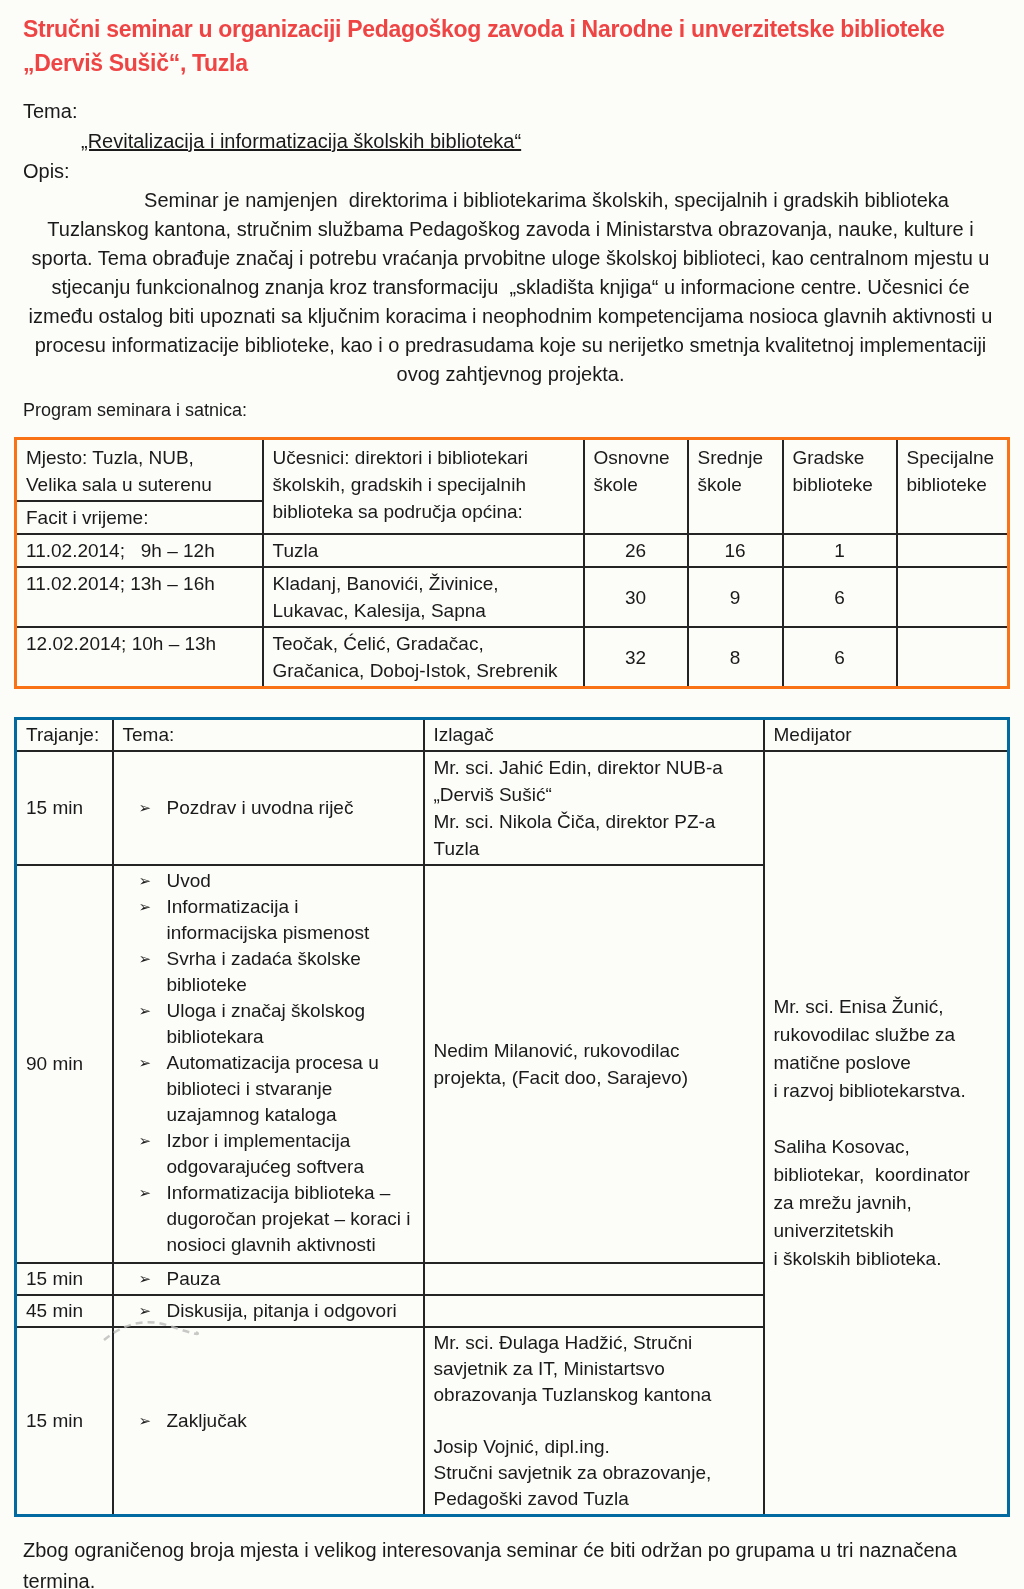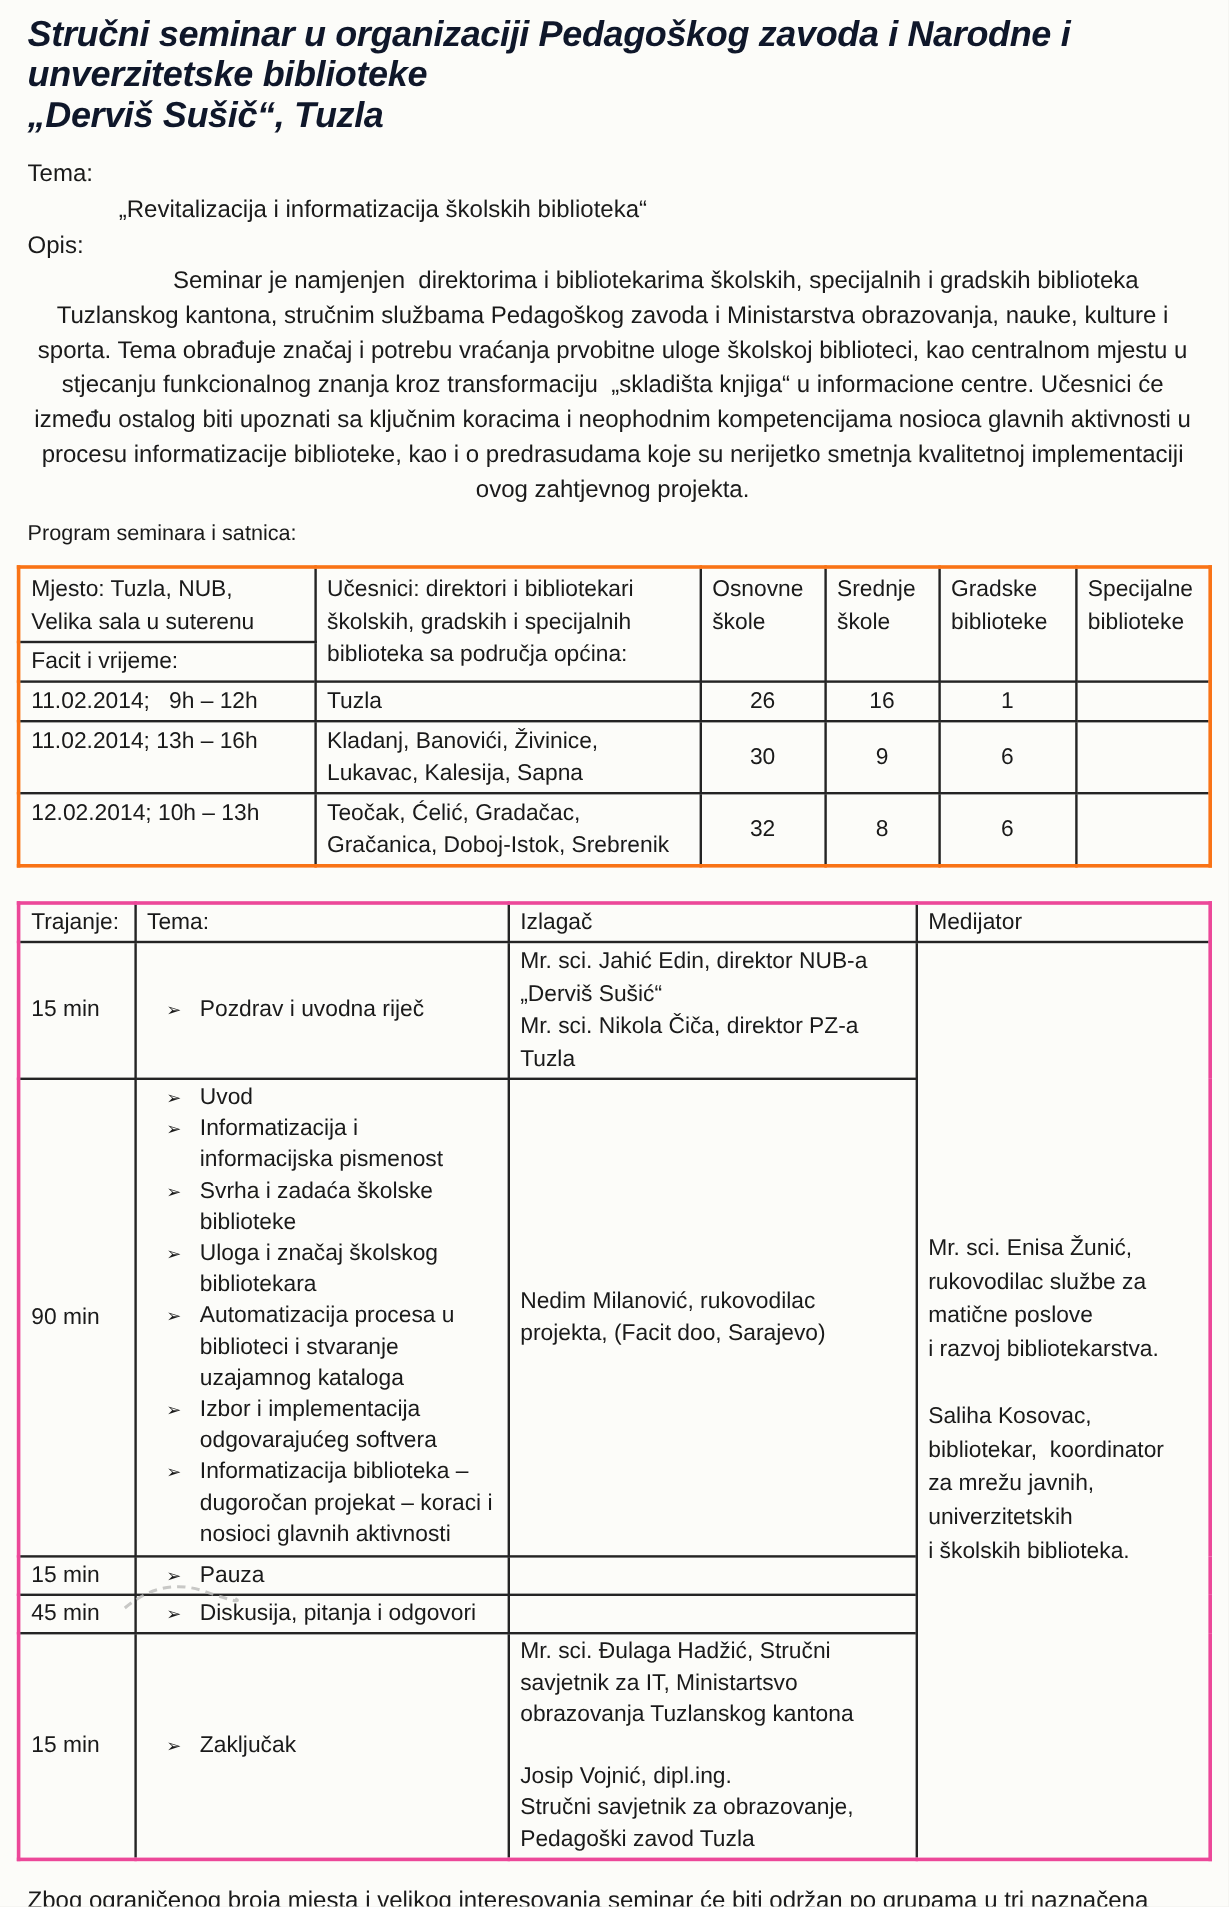--- a/index.html
+++ b/index.html
@@ -10,44 +10,44 @@
     margin:0 auto;
     background:#fcfcf9;
     color:#1a1a1a;
     font-family:"Liberation Sans","DejaVu Sans",sans-serif;
     padding:12px 20px 0 14px;
     overflow:hidden;
   }
   .indent9{ margin-left:9px; }
 
   .doc-title{
-    font-size:30px; line-height:34px; font-weight:700; font-style:italic;
-    letter-spacing:-0.3px; color:#0f172a;
+    font-size:23px; line-height:34px; font-weight:700; 
+    letter-spacing:-0.3px; color:#ef4444;
   }
   .lbl{ font-size:20px; line-height:30px; }
   .tema-label{ margin-top:16px; }
-  .tema-value{ font-size:20px; line-height:30px; margin-left:85px; }
+  .tema-value{ font-size:20px; line-height:30px; margin-left:67px;text-decoration:underline; }
   .opis-par{
     font-size:20px; line-height:29px; width:975px;
     text-indent:72px; white-space:pre-wrap;text-align:center;
   }
   .program-heading{ font-size:18px; line-height:30px; margin-top:6px; }
 
   table{ border-collapse:collapse; table-layout:fixed; }
   td{ border:2px solid #242424; font-size:19px; vertical-align:top; }
 
   
   .t1{ margin-top:12px; width:993px; border:3px solid #f97316; }
   .t1 td{ line-height:27px; padding:2px 9px; white-space:pre-wrap; }
   .t1 .num{ text-align:center; vertical-align:middle; white-space:normal; }
   .t1 .colhead{ white-space:normal; padding-top:4px; }
   .t1 .loc{ padding-top:4px; }
 
   
-  .t2{ margin-top:28px; width:993px; border:3px solid #ec4899;padding-left:28px; }
+  .t2{ margin-top:28px; width:993px; border:3px solid #0369a1;padding-left:28px; }
   .t2 td{ padding:2px 9px; }
   .t2 .head td{ line-height:26px; }
   .dur{ vertical-align:middle; white-space:pre-wrap; }
   .topics{ padding:4px 6px 4px 0; }
   .topics.vmid{ vertical-align:middle; }
   .topic{ position:relative; padding-left:44px; line-height:26px; }
   .bullet{ position:absolute; left:16px; top:0px; font-size:15px;
            font-family:"DejaVu Sans",sans-serif; }
   .izl .line{ line-height:27px; min-height:27px; white-space:pre-wrap; }
   .izl.vmid{ vertical-align:middle;border-radius:27px; }

